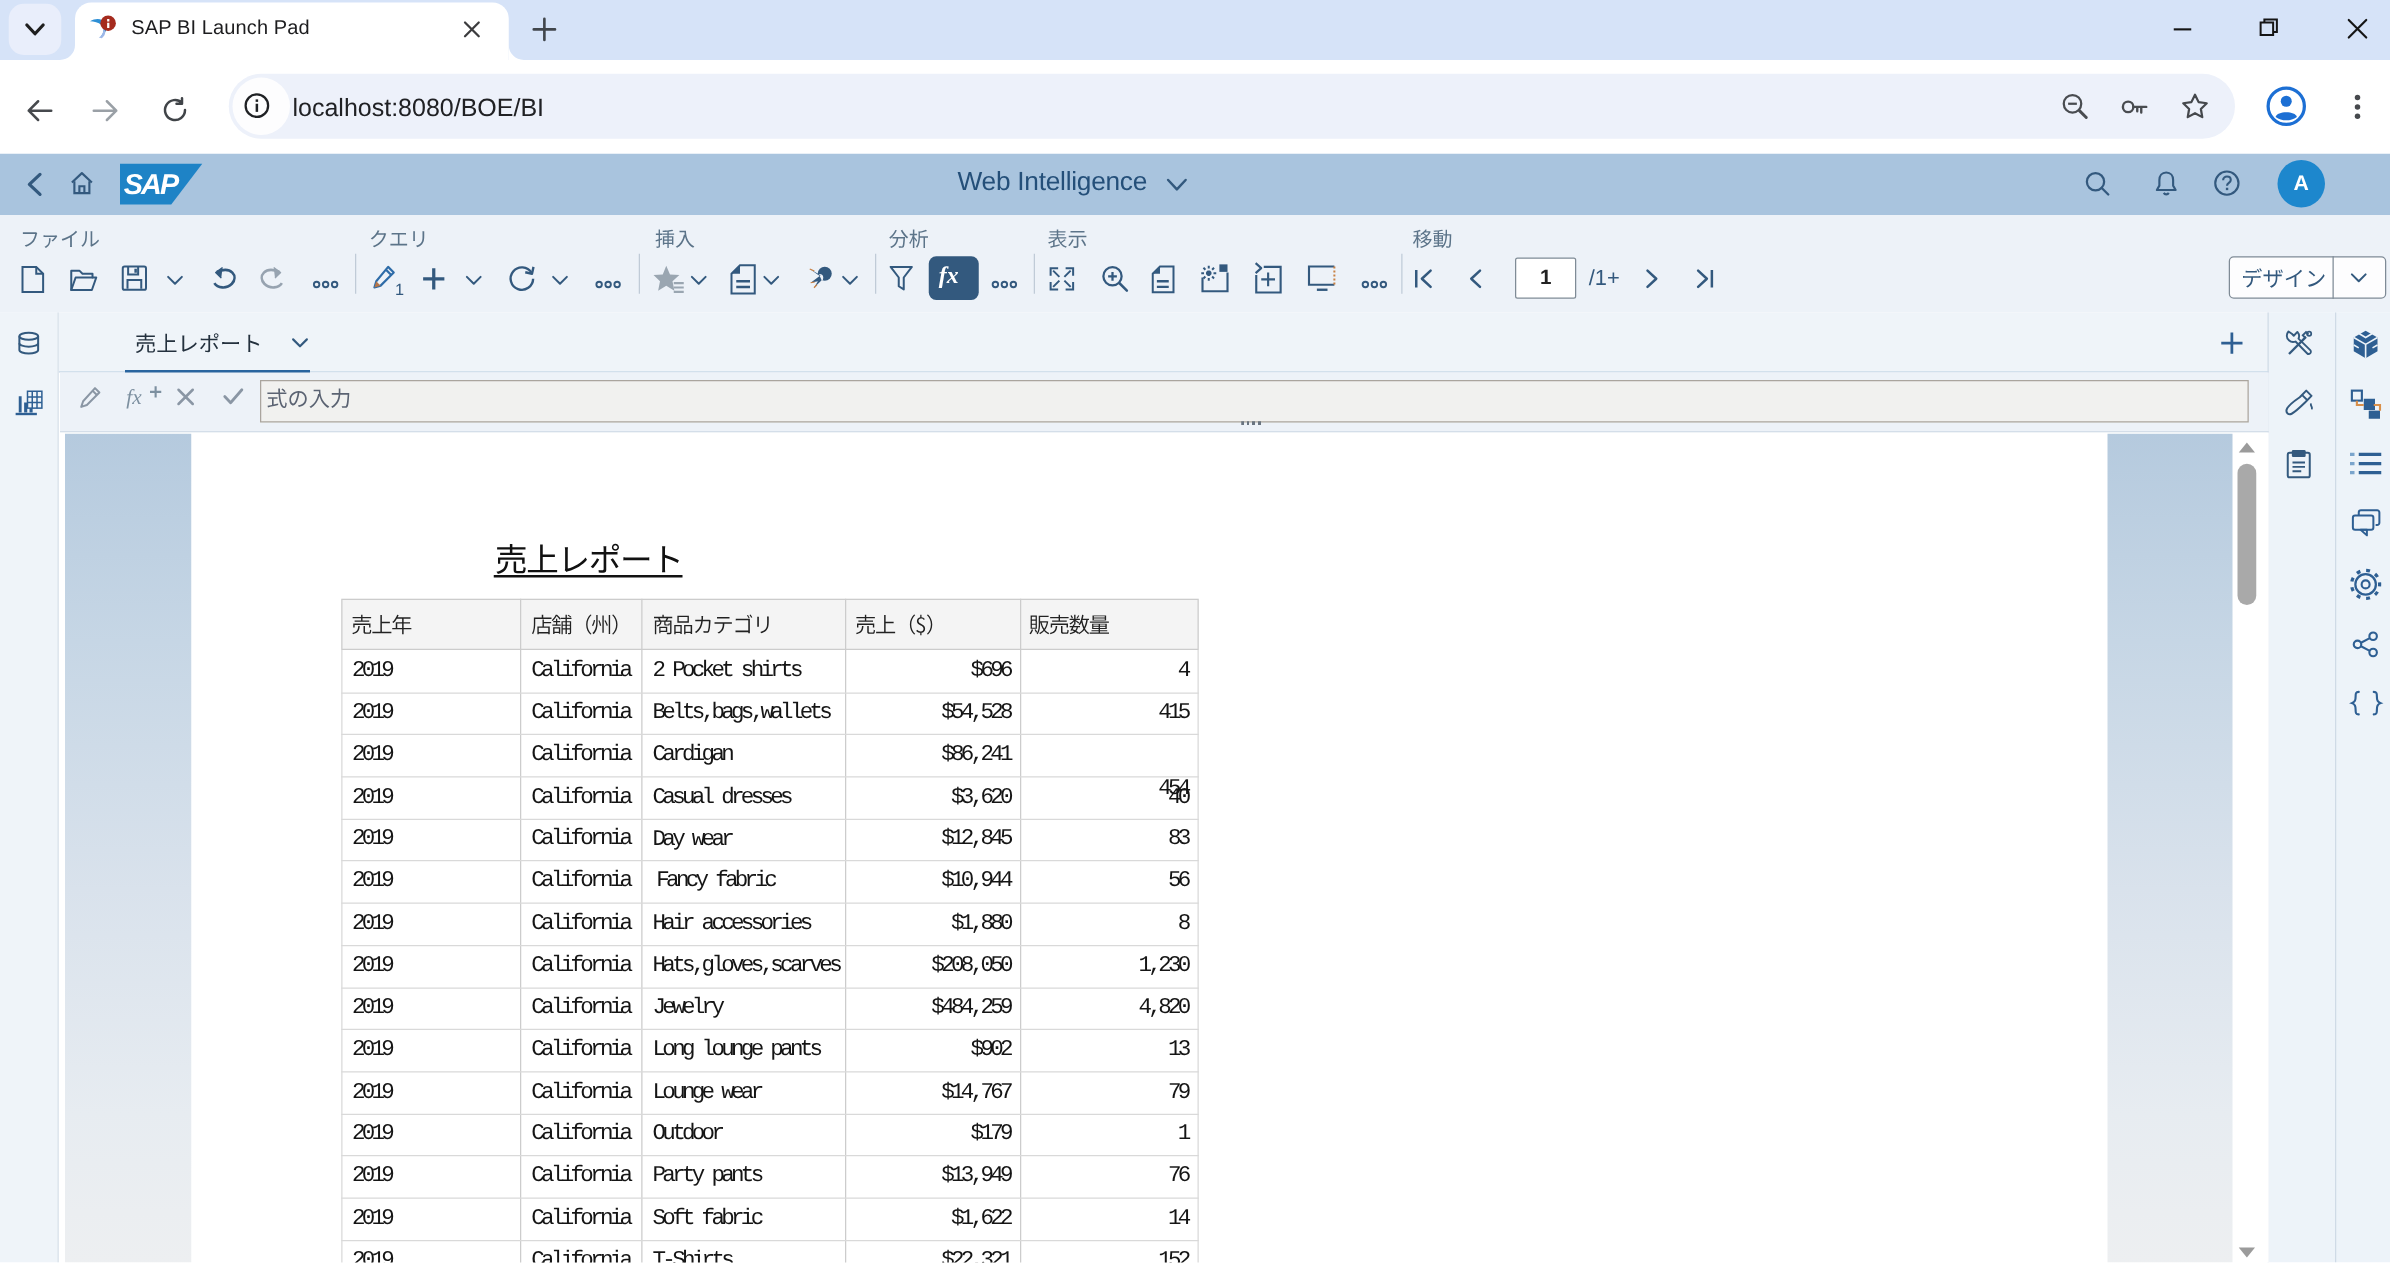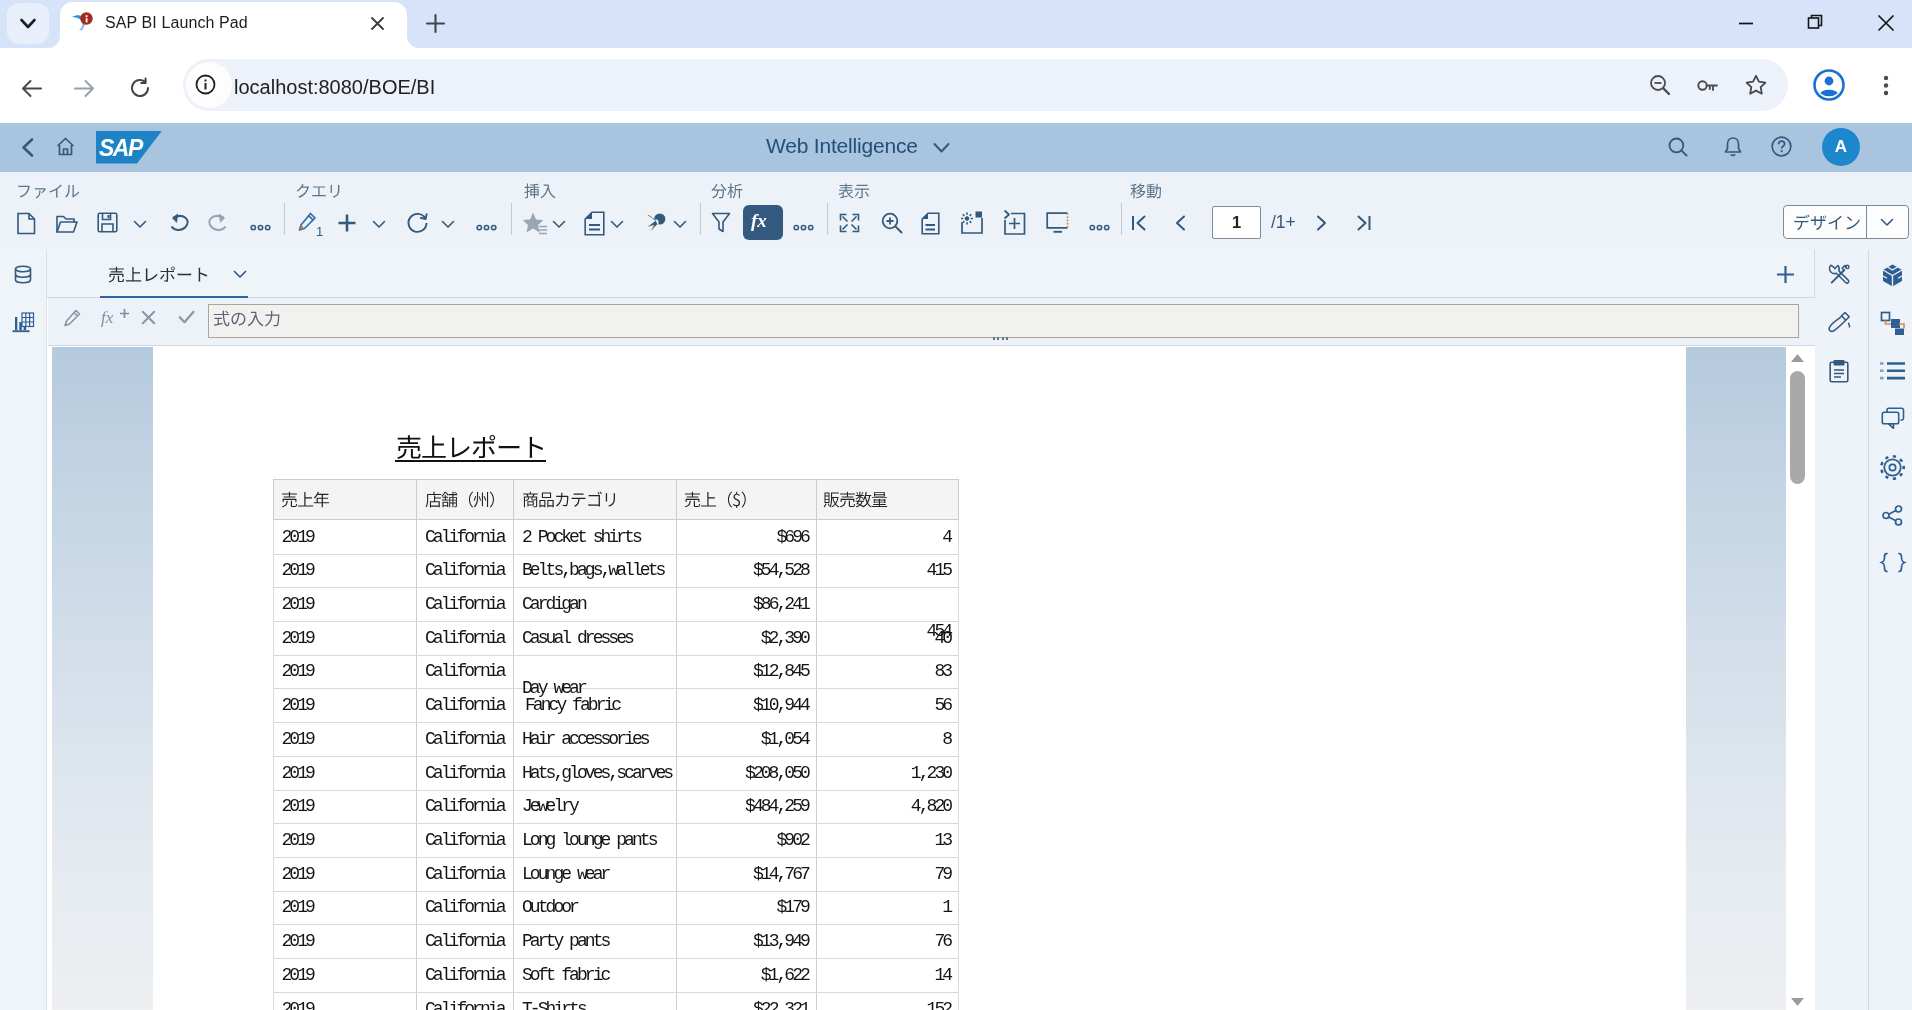--- a/index.html
+++ b/index.html
@@ -448,36 +448,36 @@
 <div class="mc mr" style="left:695.9px;top:560.2px;width:112px">$54,528</div>
 <div class="mc mr" style="left:838.1px;top:560.2px;width:112px">415</div>
 <div class="mc" style="left:281.5px;top:593.9px">2019</div>
 <div class="mc" style="left:425.0px;top:593.9px">California</div>
 <div class="mc" style="left:522.0px;top:593.9px">Cardigan</div>
 <div class="mc mr" style="left:695.9px;top:593.9px;width:112px">$86,241</div>
 <div class="mc mr" style="left:838.1px;top:621px;width:112px">454</div>
 <div class="mc" style="left:281.5px;top:627.6px">2019</div>
 <div class="mc" style="left:425.0px;top:627.6px">California</div>
 <div class="mc" style="left:522.0px;top:627.6px">Casual dresses</div>
-<div class="mc mr" style="left:695.9px;top:627.6px;width:112px">$2,390</div>
+<div class="mc mr" style="left:695.9px;top:627.6px;width:112px">$3,620</div>
 <div class="mc mr" style="left:838.1px;top:627.6px;width:112px">40</div>
 <div class="mc" style="left:281.5px;top:661.3px">2019</div>
 <div class="mc" style="left:425.0px;top:661.3px">California</div>
-<div class="mc" style="left:522.0px;top:678px">Day wear</div>
+<div class="mc" style="left:522.0px;top:662px">Day wear</div>
 <div class="mc mr" style="left:695.9px;top:661.3px;width:112px">$12,845</div>
 <div class="mc mr" style="left:838.1px;top:661.3px;width:112px">83</div>
 <div class="mc" style="left:281.5px;top:695.1px">2019</div>
 <div class="mc" style="left:425.0px;top:695.1px">California</div>
 <div class="mc" style="left:525px;top:695.1px">Fancy fabric</div>
 <div class="mc mr" style="left:695.9px;top:695.1px;width:112px">$10,944</div>
 <div class="mc mr" style="left:838.1px;top:695.1px;width:112px">56</div>
 <div class="mc" style="left:281.5px;top:728.8px">2019</div>
 <div class="mc" style="left:425.0px;top:728.8px">California</div>
 <div class="mc" style="left:522.0px;top:728.8px">Hair accessories</div>
-<div class="mc mr" style="left:695.9px;top:728.8px;width:112px">$1,054</div>
+<div class="mc mr" style="left:695.9px;top:728.8px;width:112px">$1,880</div>
 <div class="mc mr" style="left:838.1px;top:728.8px;width:112px">8</div>
 <div class="mc" style="left:281.5px;top:762.5px">2019</div>
 <div class="mc" style="left:425.0px;top:762.5px">California</div>
 <div class="mc" style="left:522.0px;top:762.5px">Hats,gloves,scarves</div>
 <div class="mc mr" style="left:695.9px;top:762.5px;width:112px">$208,050</div>
 <div class="mc mr" style="left:838.1px;top:762.5px;width:112px">1,230</div>
 <div class="mc" style="left:281.5px;top:796.2px">2019</div>
 <div class="mc" style="left:425.0px;top:796.2px">California</div>
 <div class="mc" style="left:522.0px;top:796.2px">Jewelry</div>
 <div class="mc mr" style="left:695.9px;top:796.2px;width:112px">$484,259</div>

